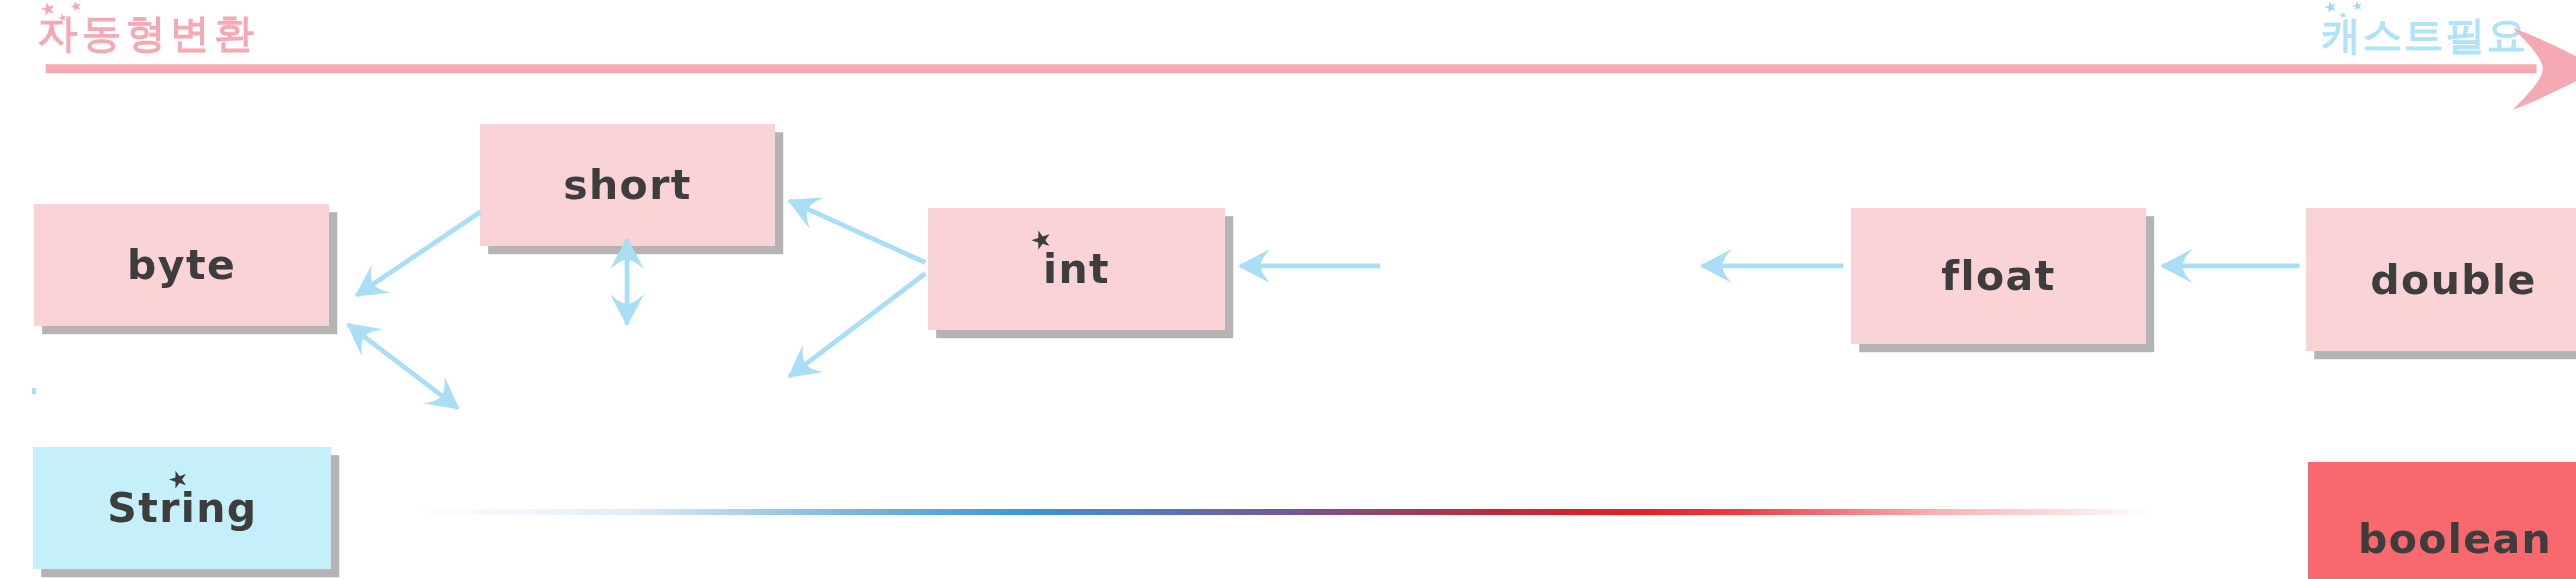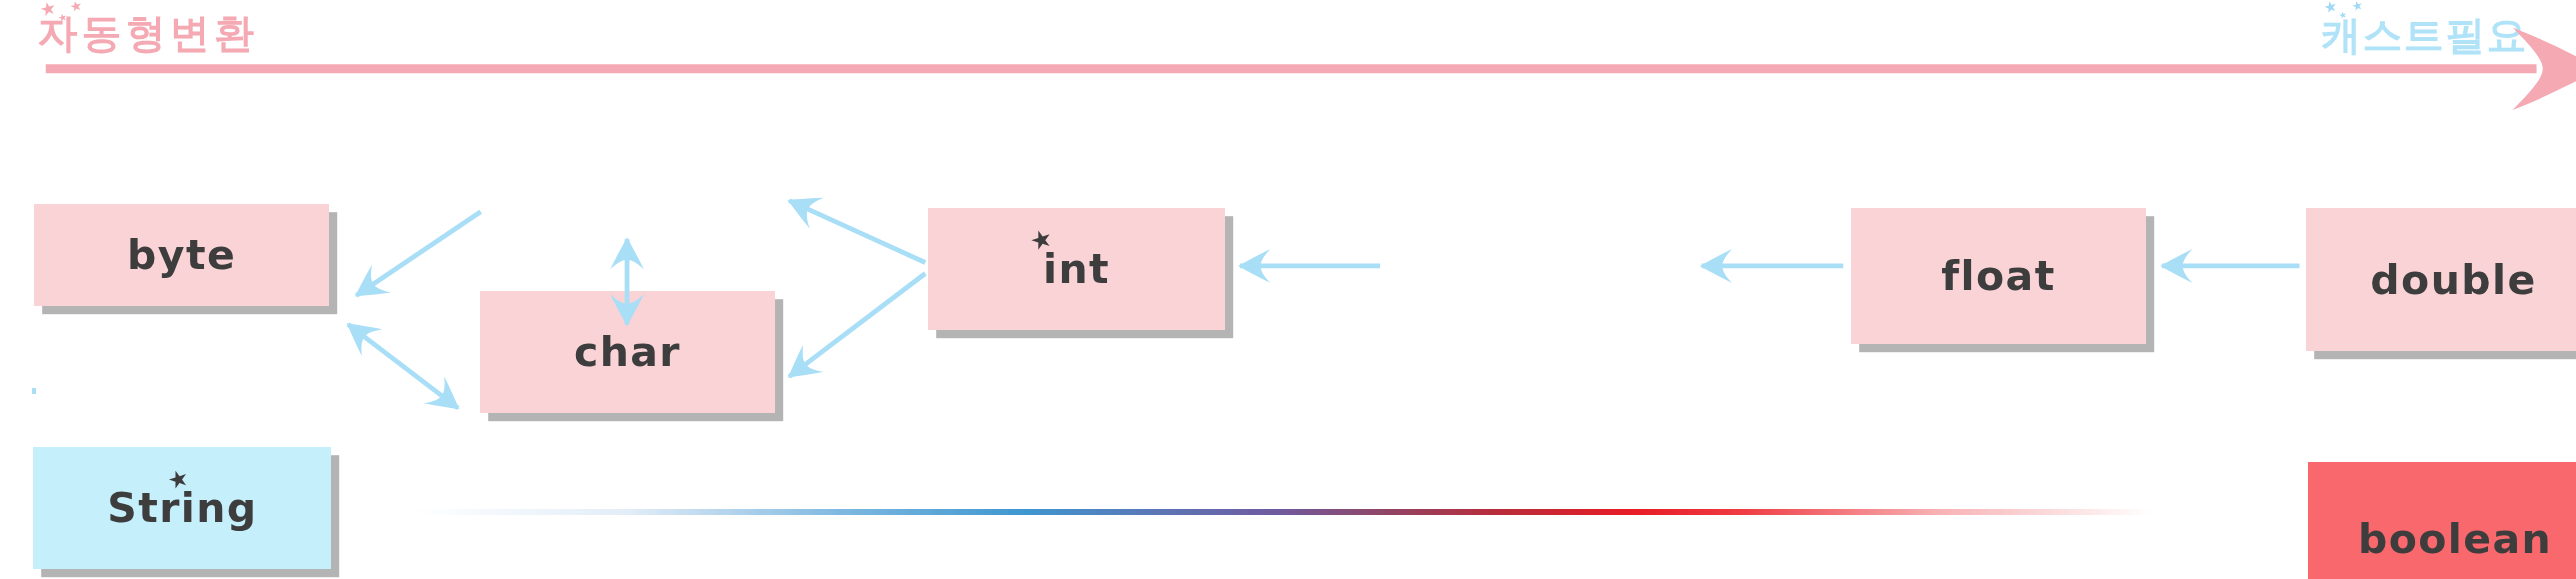--- a/index.html
+++ b/index.html
@@ -53,28 +53,28 @@
   <div class="title title-left">자동형변환</div>
   <span class="deco-star" style="left:8.2px;top:0;font-size:18px;color:#f4a9b3;">★</span>
   <span class="deco-star" style="left:26px;top:12.4px;font-size:10.3px;color:#f4a9b3;">★</span>
   <span class="deco-star" style="left:38px;top:0;font-size:13.7px;color:#f4a9b3;">★</span>
 
   <div class="title title-right">캐스트필요</div>
   <span class="deco-star" style="left:2292px;top:0;font-size:15px;color:#9fd9f6;">★</span>
   <span class="deco-star" style="left:2307px;top:11px;font-size:9px;color:#9fd9f6;">★</span>
   <span class="deco-star" style="left:2320px;top:0;font-size:12.4px;color:#9fd9f6;">★</span>
 
-  <div class="box pink" style="left:2.1px;top:204px;width:295px;height:102px">
+  <div class="box pink" style="left:2.1px;top:204px;width:295px;height:122px">
     <span class="lbl">byte</span>
   </div>
 
+  <div class="box pink" style="left:448px;top:124px;width:295px;height:122px">
+    <span class="lbl">short</span>
+  </div>
 
-  <div class="box pink" style="left:448px;top:291px;width:295px;height:122px">
-    <span class="lbl">char</span>
-  </div>
 
   <div class="box pink" style="left:896px;top:208px;width:297px;height:122px">
     <span class="star" style="left:102px;top:19px;">★</span>
     <span class="lbl">int</span>
   </div>
 
 
   <div class="box pink" style="left:1819px;top:208px;width:295px;height:136px">
     <span class="lbl">float</span>
   </div>

